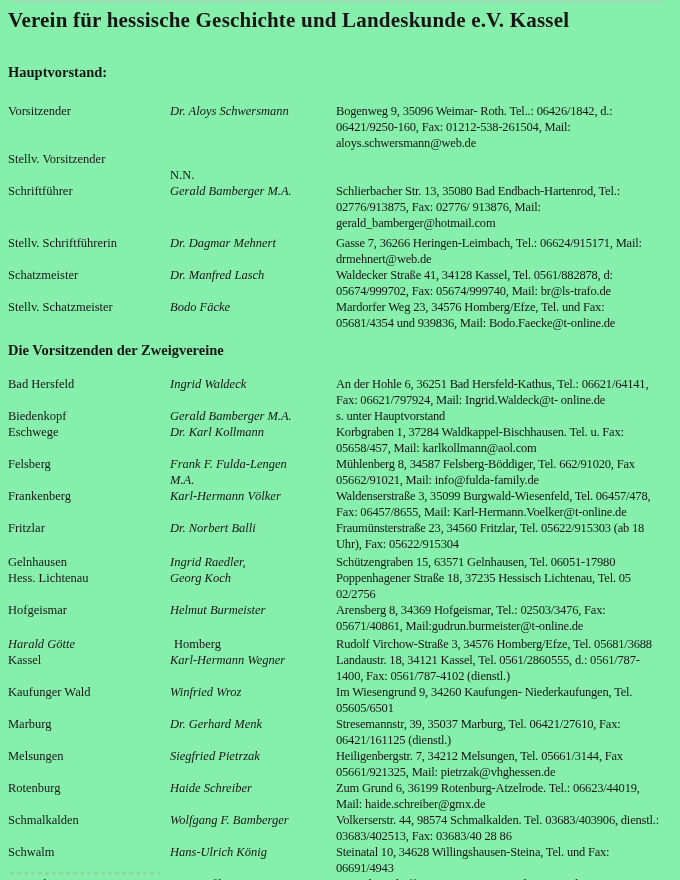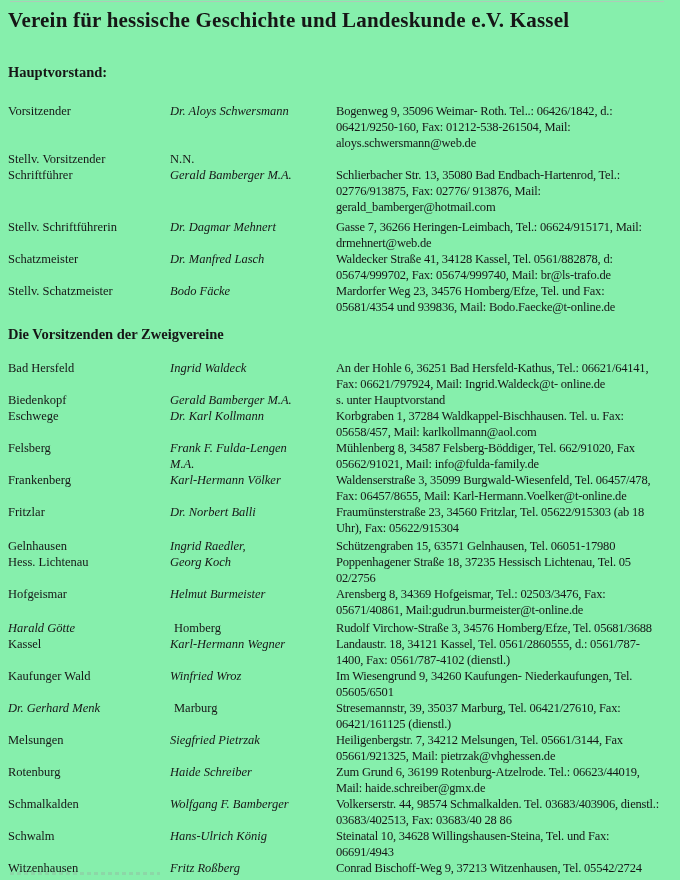--- a/index.html
+++ b/index.html
@@ -50,21 +50,21 @@
   .row { display: flex; align-items: flex-start; }
   .row.gap-sm { margin-top: 4px; }
   .row.gap-xs { margin-top: 2px; }
   .cell {
     font-size: 12.5px;
     line-height: 16px;
     white-space: pre-line;
   }
   .c-label { width: 162px; flex: 0 0 162px; }
   .c-name  { width: 166px; flex: 0 0 166px; font-style: italic; }
-  .c-name.upright { font-style: normal; }
+  .c-name.upright { font-style: normal; margin-top: 16px; }
   .c-addr  { flex: 1 1 auto; letter-spacing: -0.2px; }
 </style>
 </head>
 <body>
 
 <div class="page">
   <div class="scan-line-top"></div>
 
   <h1 class="doc-title">Verein für hessische Geschichte und Landeskunde e.V. Kassel</h1>
 
@@ -177,22 +177,22 @@
       <div class="cell c-addr">Landaustr. 18, 34121 Kassel, Tel. 0561/2860555, d.: 0561/787-
 1400, Fax: 0561/787-4102 (dienstl.)</div>
     </div>
     <div class="row">
       <div class="cell c-label">Kaufunger Wald</div>
       <div class="cell c-name">Winfried Wroz</div>
       <div class="cell c-addr">Im Wiesengrund 9, 34260 Kaufungen- Niederkaufungen, Tel.
 05605/6501</div>
     </div>
     <div class="row">
+      <div class="cell c-label">Marburg</div>
       <div class="cell c-name">Dr. Gerhard Menk</div>
-      <div class="cell c-label">Marburg</div>
       <div class="cell c-addr">Stresemannstr, 39, 35037 Marburg, Tel. 06421/27610, Fax:
 06421/161125 (dienstl.)</div>
     </div>
     <div class="row">
       <div class="cell c-label">Melsungen</div>
       <div class="cell c-name">Siegfried Pietrzak</div>
       <div class="cell c-addr">Heiligenbergstr. 7, 34212 Melsungen, Tel. 05661/3144, Fax
 05661/921325, Mail: pietrzak@vhghessen.de</div>
     </div>
     <div class="row">

